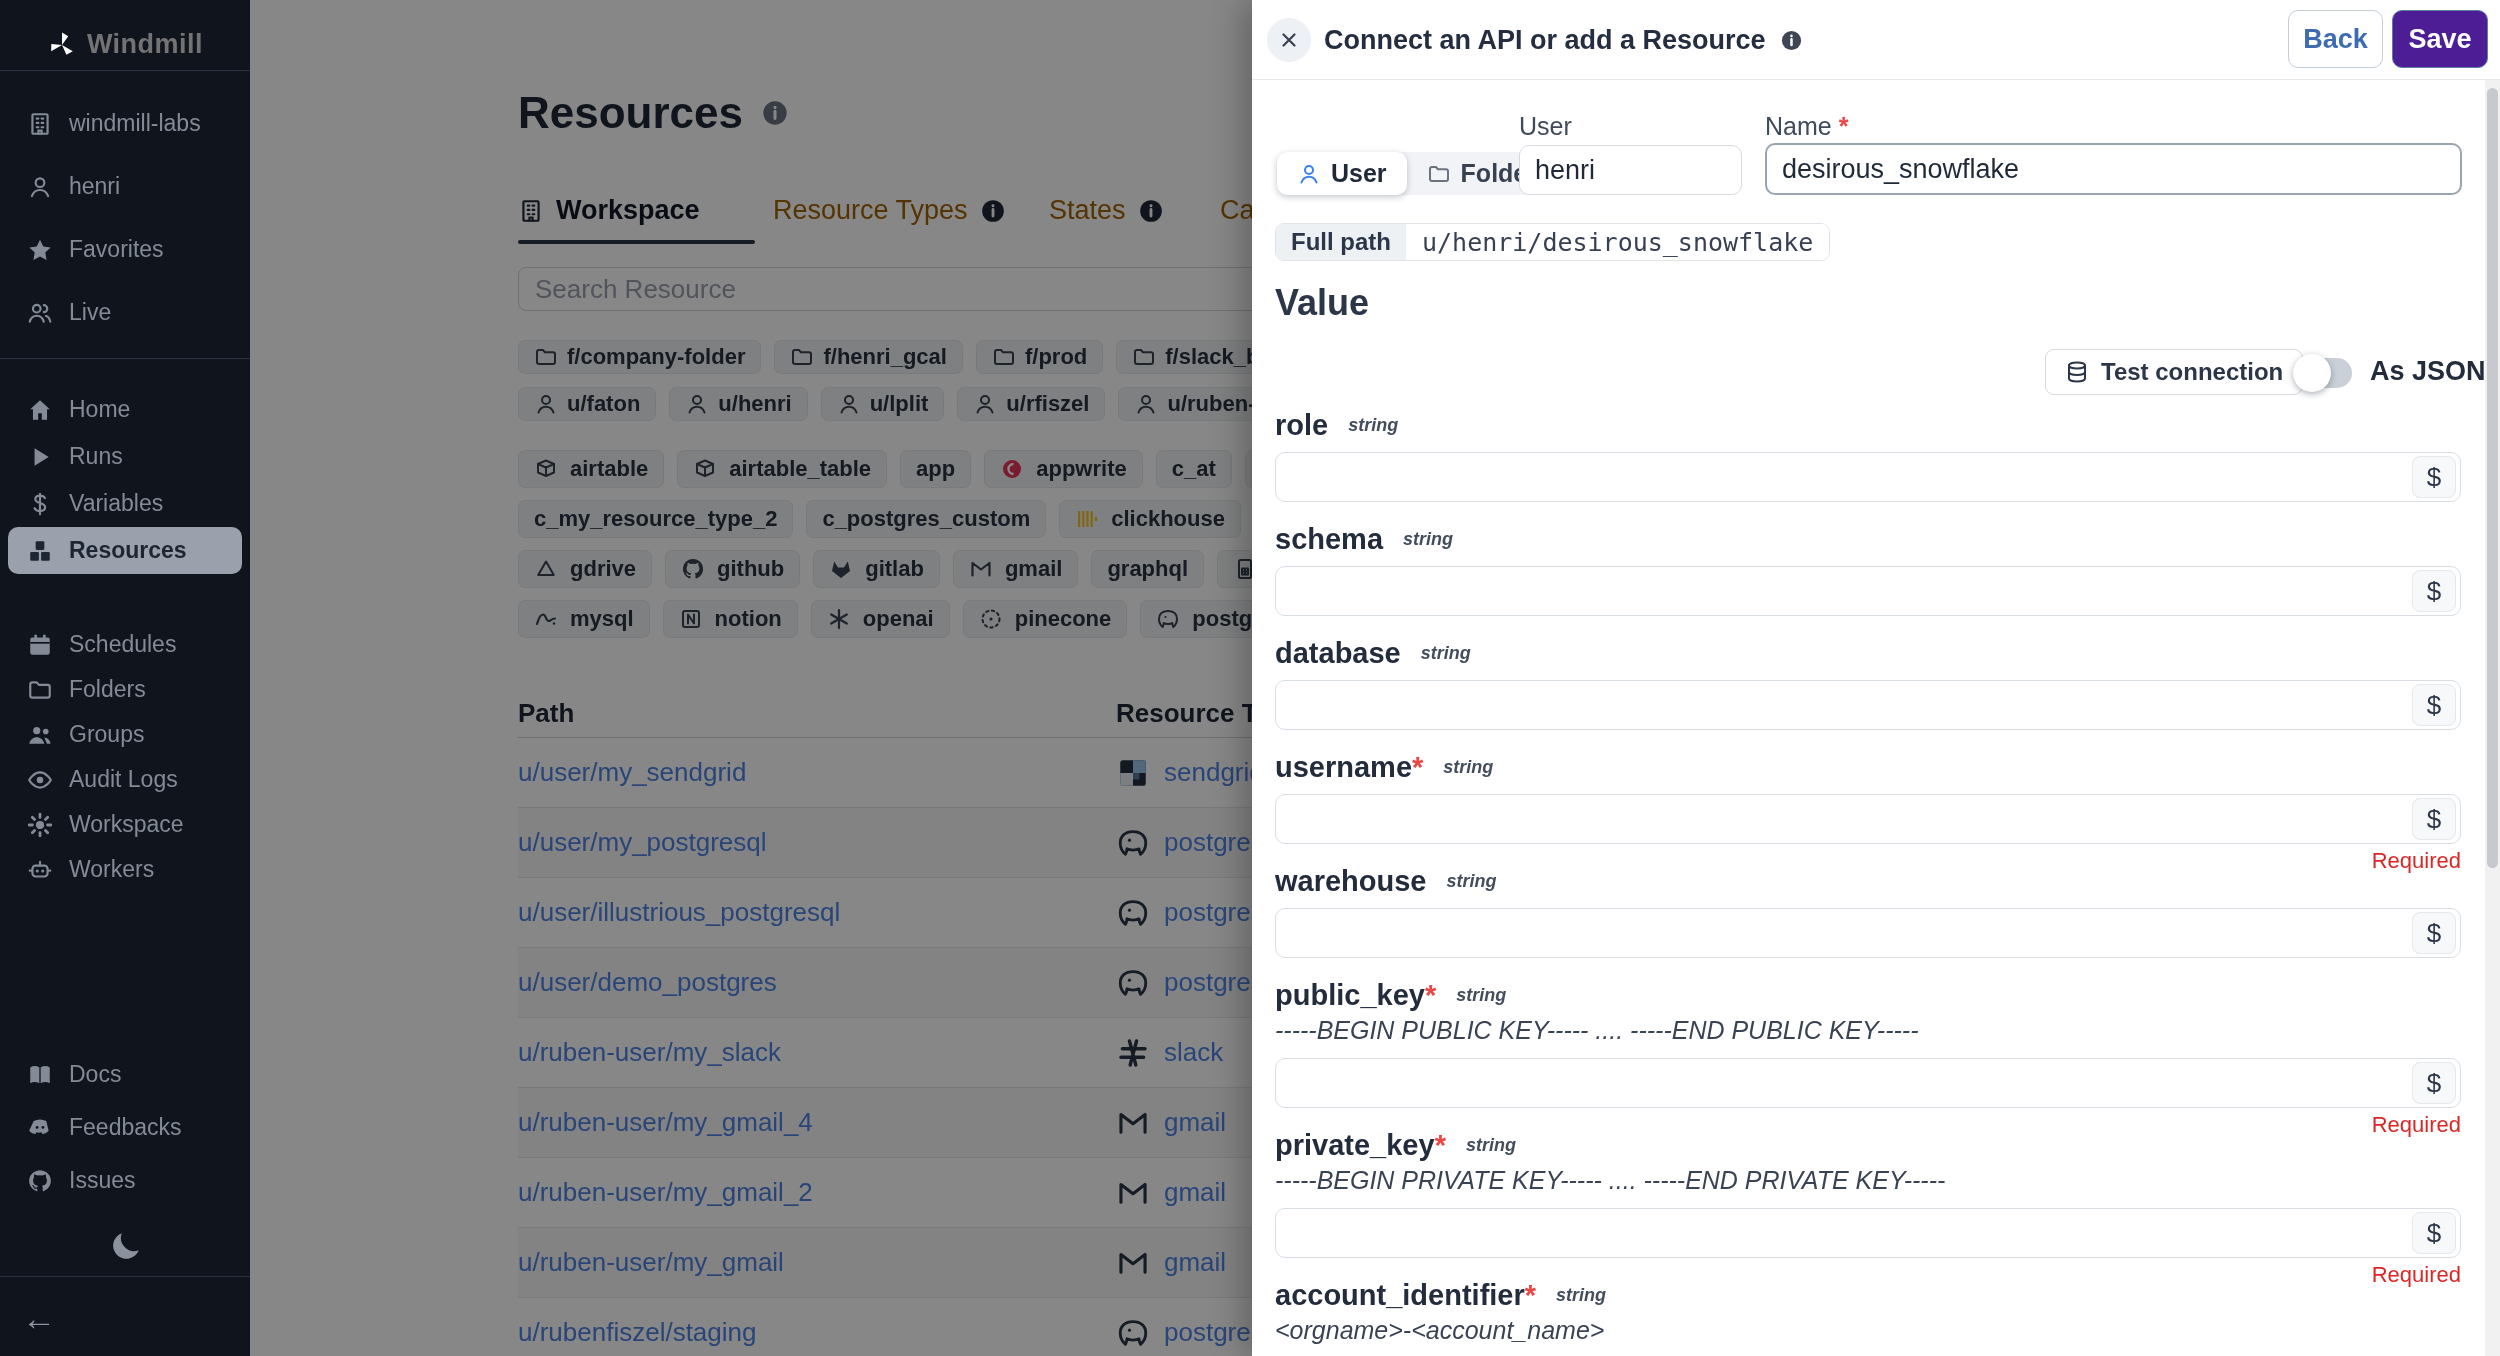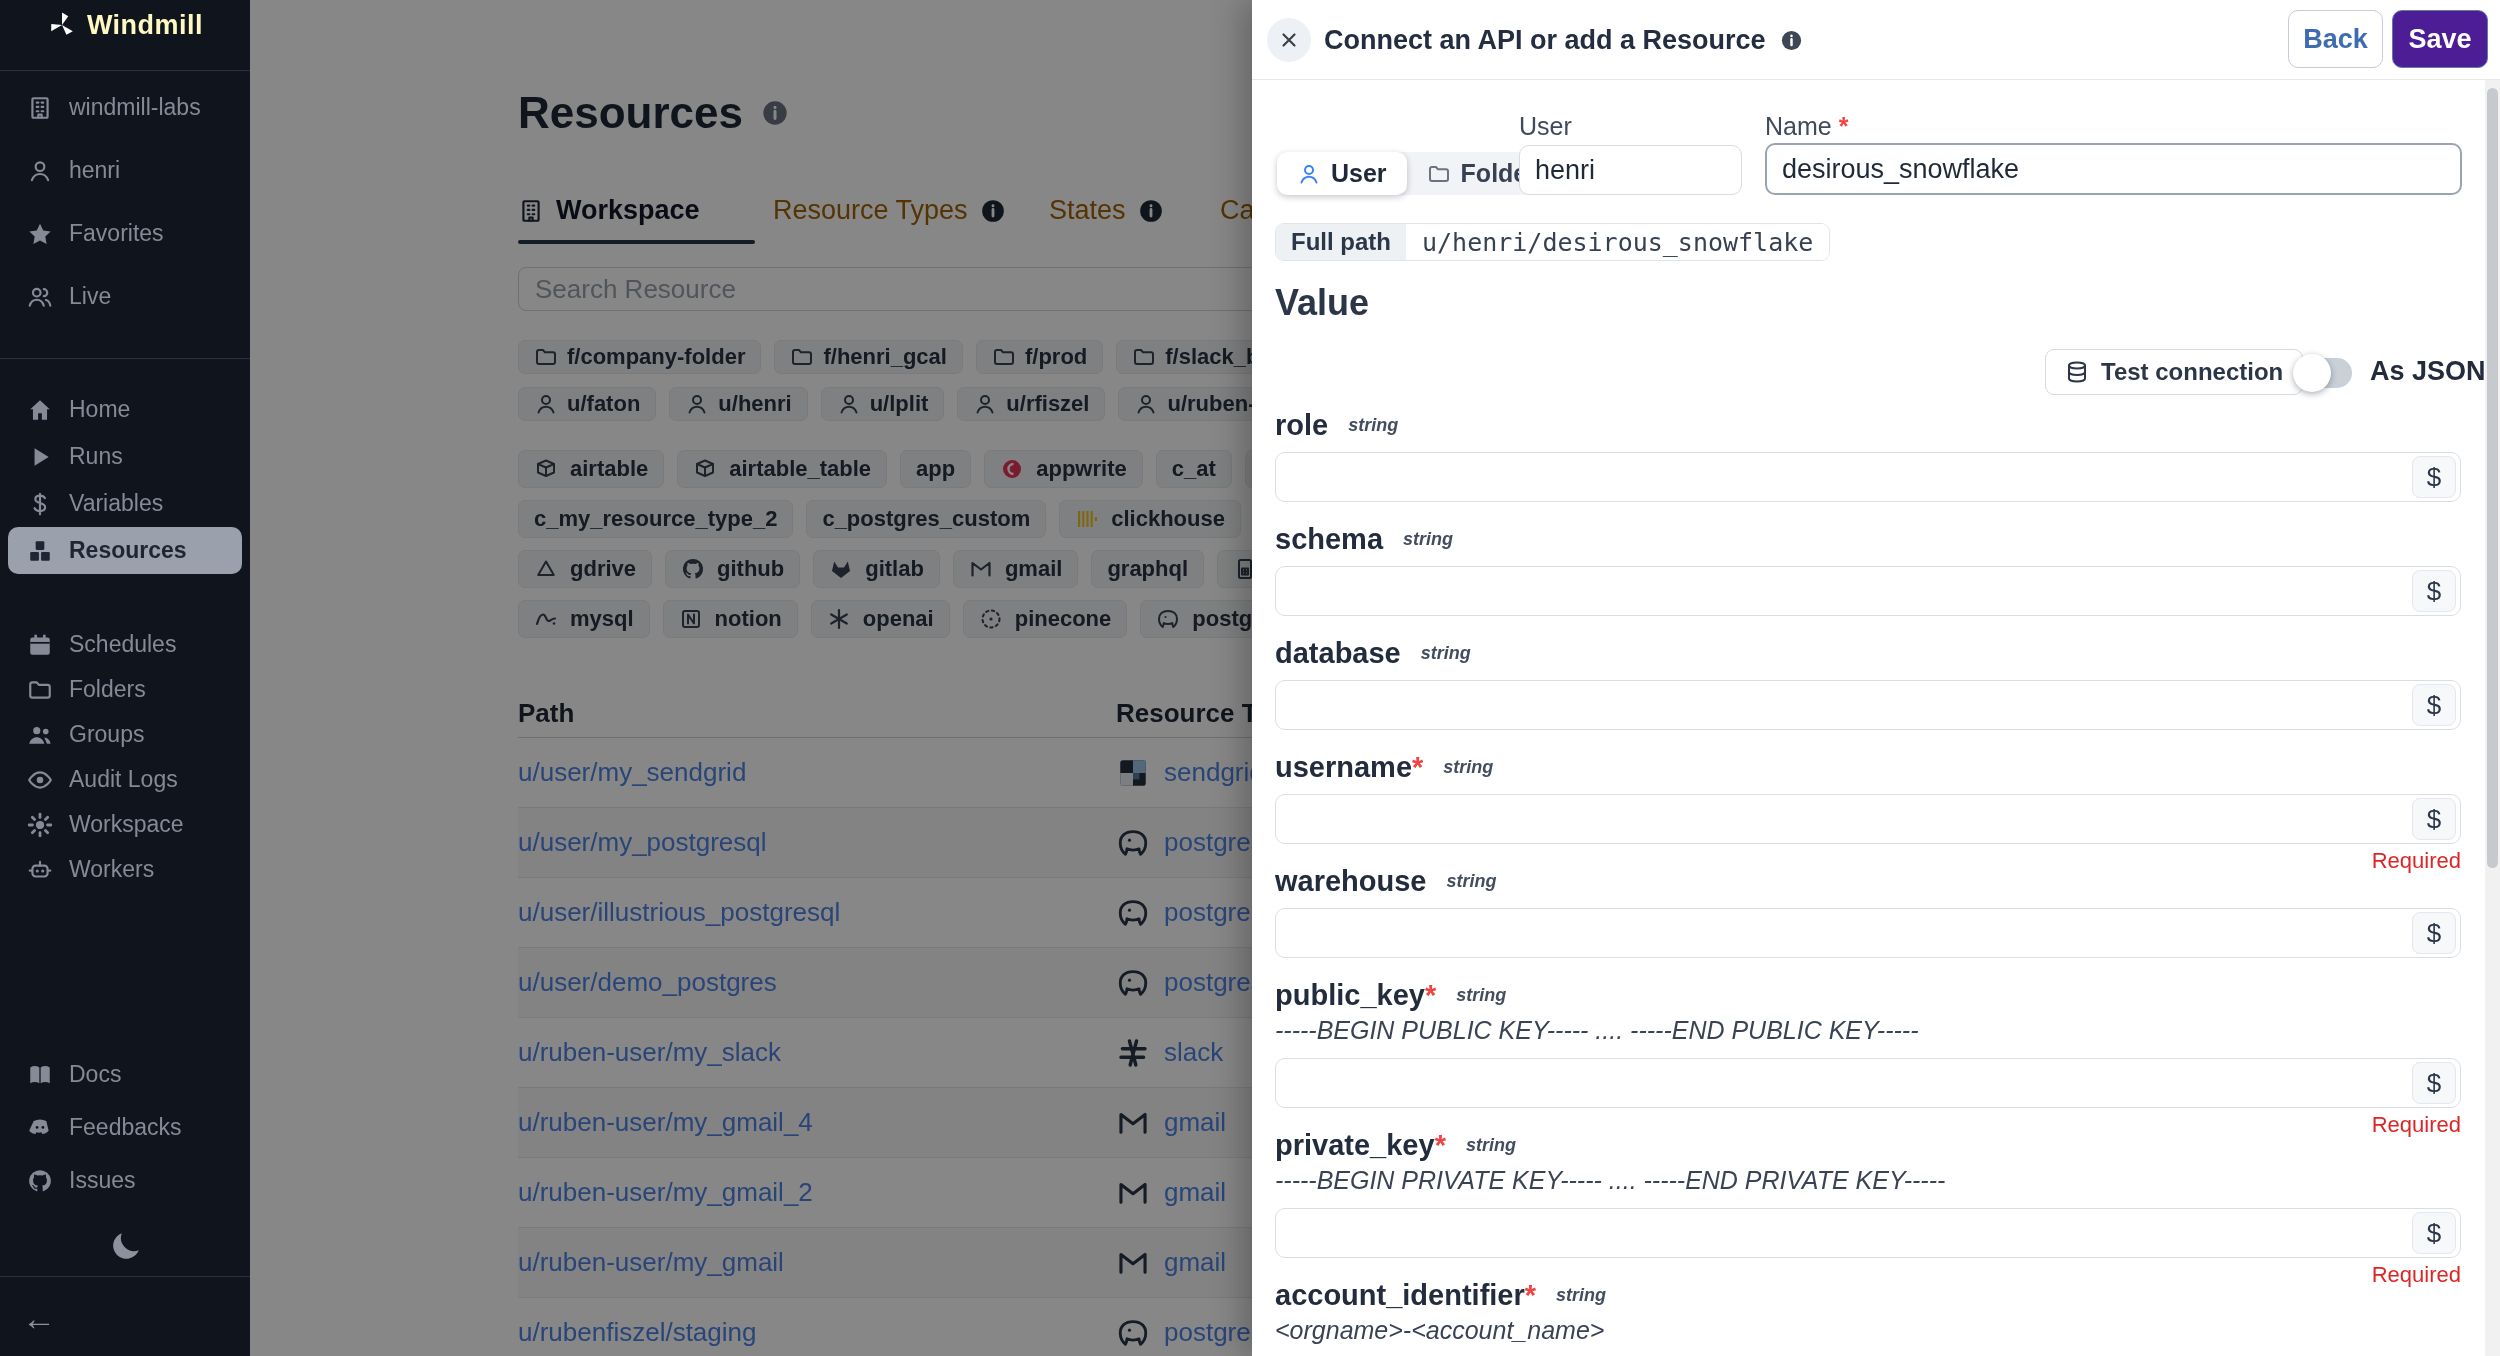--- a/index.html
+++ b/index.html
@@ -7,21 +7,21 @@
   body { font-family:"Liberation Sans", sans-serif; background:#ffffff; position:relative; }
 
   
   #canvas { position:absolute; inset:0; width:2500px; height:1356px; background:#ffffff; }
 
   .icon { display:inline-flex; align-items:center; justify-content:center; flex:0 0 auto; }
   .icon svg { display:block; }
 
   
   #sidebar { position:absolute; left:0; top:0; width:250px; height:1356px; background:#10141d; z-index:6; }
-  #logo-row { position:absolute; left:0; top:10px; width:100%; height:50px; display:flex; align-items:flex-start; justify-content:center; gap:10px; color:#fef9c3; }
+  #logo-row { position:absolute; left:0; top:10px; width:100%; height:50px; display:flex; align-items:flex-end; justify-content:center; gap:10px; color:#737373; }
   #logo-row .brand { font-size:27px; font-weight:bold; letter-spacing:.5px; }
   .side-divider { position:absolute; left:0; width:100%; height:1px; background:#2a3140; }
   .side-list { position:absolute; left:0; width:100%; }
   .side-item { display:flex; align-items:center; gap:16px; padding-left:27px; color:#848b97; font-size:23px; font-weight:500; cursor:pointer; }
   .side-item .icon { width:26px; color:#848b97; }
   .side-item.active { background:#9aa1ac; color:#1f2633; margin:0 8px; border-radius:10px; padding-left:19px; font-weight:bold; }
   .side-item.active .icon { color:#1f2633; }
   #ws-list .side-item { height:63px; }
   #menu1 .side-item { height:47px; }
   #menu2 .side-item { height:45px; }
@@ -526,21 +526,21 @@
             <g fill="#fff">
               <path d="M12 12L12 2l5 3z"></path>
               <path d="M12 12L12 2l5 3z" transform="rotate(120 12 12)"></path>
               <path d="M12 12L12 2l5 3z" transform="rotate(240 12 12)"></path>
             </g>
           </svg>
         </span>
       <span class="brand">Windmill</span>
     </div>
     <div class="side-divider" style="top:70px"></div>
-    <div id="ws-list" class="side-list" style="top:76px">
+    <div id="ws-list" class="side-list" style="top:92px">
         <div class="side-item">
           <span class="icon" style="width: 26px; height: 26px;">
             <svg width="100%" height="100%" viewBox="0 0 24 24" fill="none" stroke="currentColor" stroke-width="2" stroke-linecap="round" stroke-linejoin="round">
               <rect x="5" y="3" width="14" height="18" rx="1"></rect>
               <path d="M9 7h1.5M13.5 7H15M9 11h1.5M13.5 11H15M9 15h1.5M13.5 15H15M10.5 21v-3h3v3"></path>
             </svg>
           </span>
           <span>windmill-labs</span>
         </div>
         <div class="side-item">

